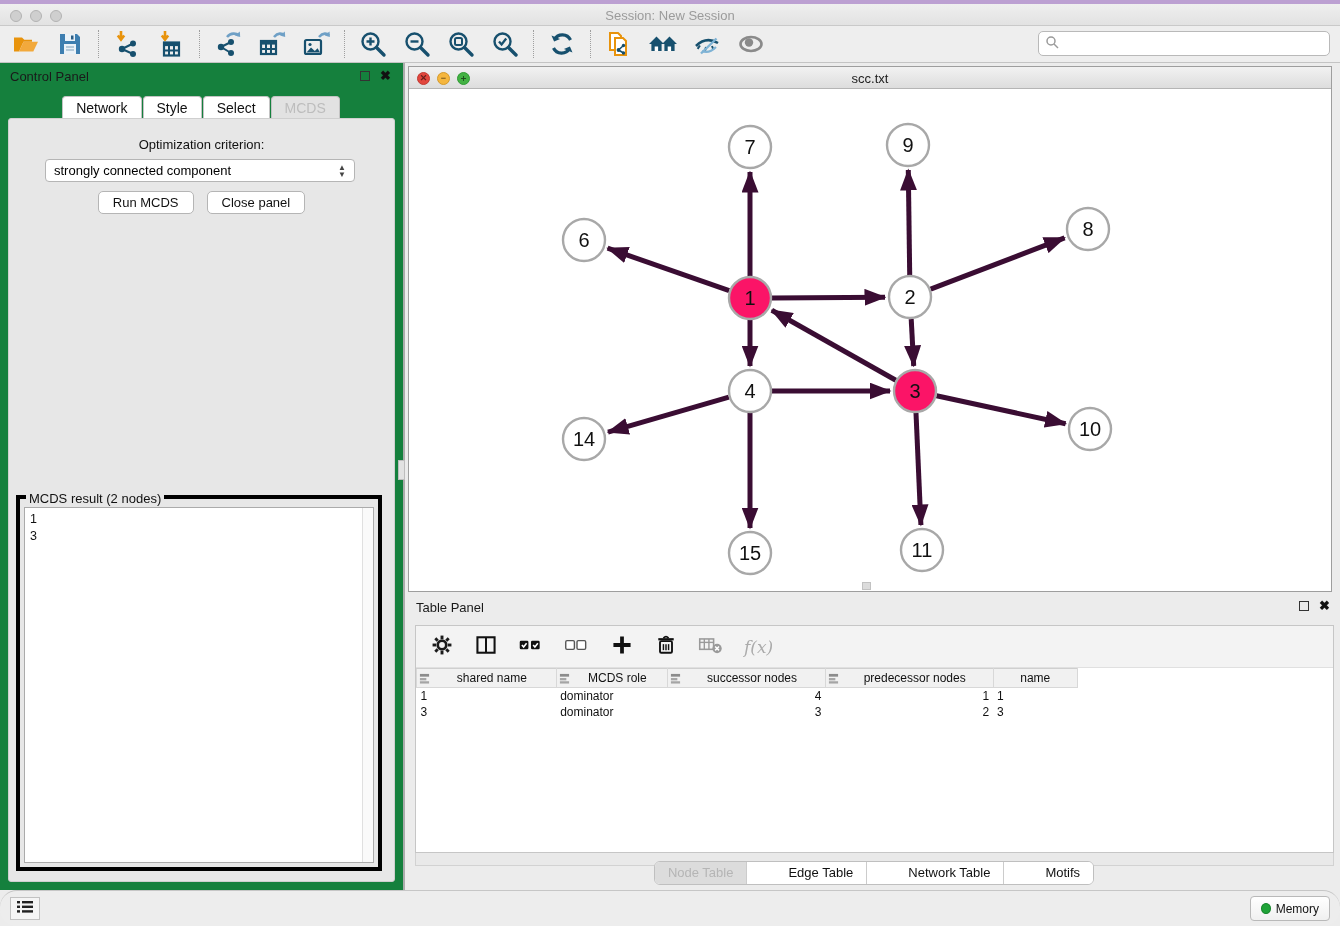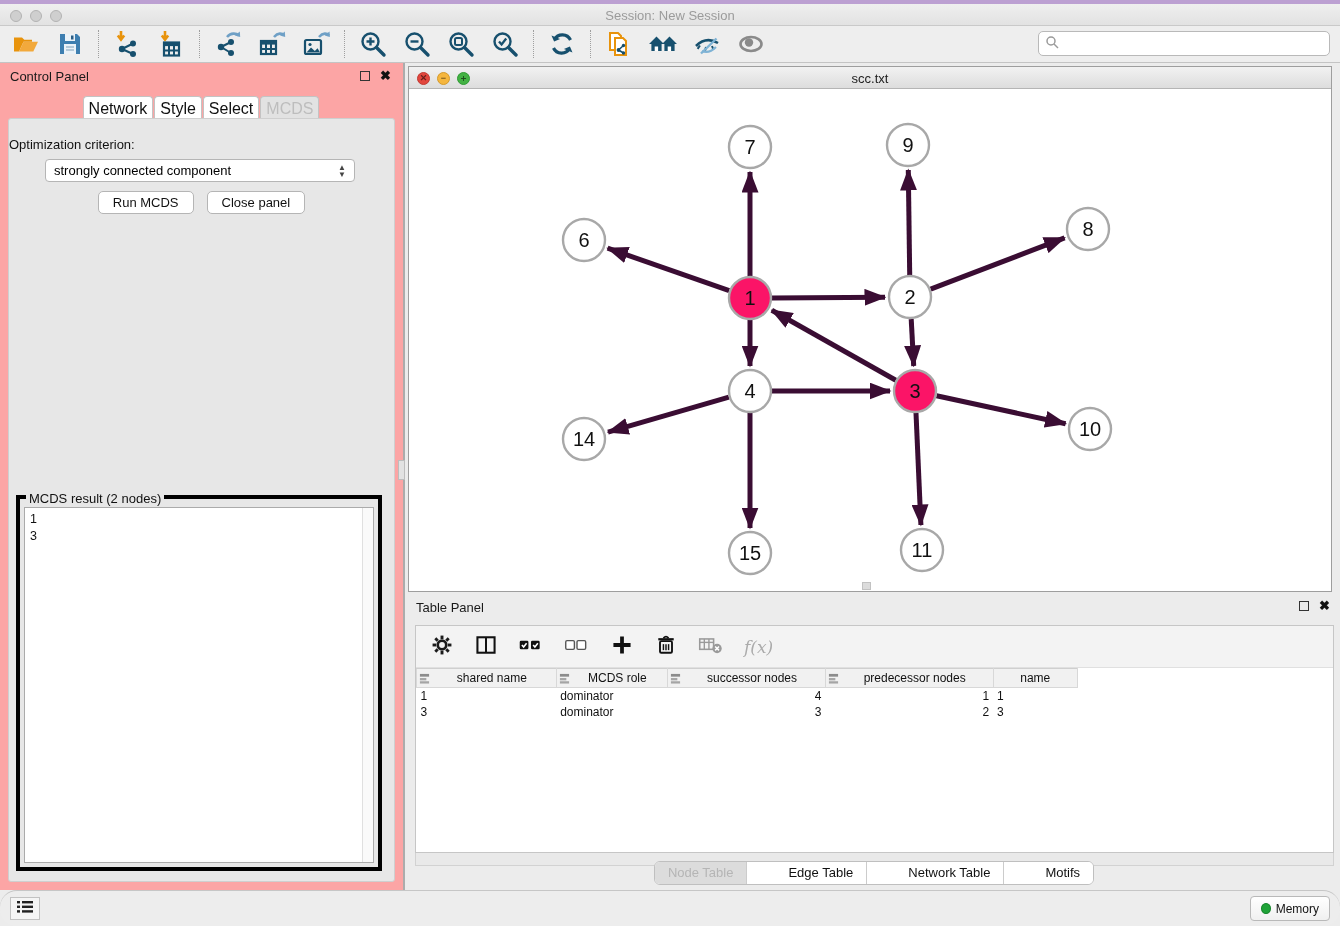--- a/index.html
+++ b/index.html
@@ -21,32 +21,32 @@
   .tb-group { display:flex; align-items:center; gap:12px; padding:0 10px; }
   .tb-sep { width:1px; height:28px; border-left:1px dotted #9F9F9F; margin:0 2px; }
   .tb-btn { width:32px; height:30px; display:flex; align-items:center; justify-content:center; }
   .tb-btn svg { display:block; }
   .search-wrap { position:absolute; right:10px; top:5px; width:292px; height:25px;
     background:#fff; border:1px solid #B9B9B9; border-radius:5px; display:flex; align-items:center; }
   .search-wrap svg { margin-left:6px; }
   .search-wrap input { border:none; outline:none; flex:1; height:20px; font-size:13px; background:transparent; padding-left:4px; }
 
   
-  .control-panel { position:absolute; left:0; top:63px; width:403px; bottom:36px; background:#fca5a5; }
+  .control-panel { position:absolute; left:0; top:63px; width:403px; bottom:36px; background:#15803d; }
   .cp-header { position:absolute; top:6px; left:10px; font-size:13px; color:#1a1a1a; }
   .panel-icons { position:absolute; top:8px; right:12px; display:flex; gap:10px; align-items:center; }
   .float-icon { width:10px; height:10px; border:1.6px solid #333; }
   .close-icon { font-size:13px; font-weight:bold; color:#111; line-height:10px; }
   .cp-tabs { position:absolute; top:33px; left:0; width:100%; display:flex; justify-content:center; }
-  .cp-tab { font-size:16px; padding:3px 5px 4px; background:#fff; border:1px solid #C3C3C3; border-bottom:none;
+  .cp-tab { font-size:14px; padding:3px 13px 4px; background:#fff; border:1px solid #C3C3C3; border-bottom:none;
     border-radius:4px 4px 0 0; margin-right:1px; color:#111; }
   .cp-tab.active { background:#E2E2E2; color:#BDBDBD; }
   .cp-body { position:absolute; left:8px; right:8px; top:55px; bottom:8px;
     background:#E7E7E7; border:1px solid #CFCFCF; border-radius:3px; }
-  .opt-label { position:absolute; top:18px; left:0; right:0; text-align:left; font-size:13px; color:#111; }
+  .opt-label { position:absolute; top:18px; left:0; right:0; text-align:center; font-size:13px; color:#111; }
   .opt-select { position:absolute; top:40px; left:36px; width:310px; height:23px; background:#fff;
     border:1px solid #B5B5B5; border-radius:4px; display:flex; align-items:center; font-size:13px; padding:0 8px; }
   .opt-select .val { flex:1; }
   .chevrons { font-size:8px; line-height:7px; color:#444; text-align:center; }
   .cp-buttons { position:absolute; top:72px; left:0; right:0; display:flex; justify-content:center; gap:13px; }
   .cp-btn { font-size:13px; background:#fff; border:1px solid #B5B5B5; border-radius:5px; padding:3px 14px; color:#111; }
   .result-box { position:absolute; left:7px; right:12px; top:376px; bottom:10px; border:4px solid #000000; background:#E7E7E7;padding-left:20px; }
   .result-legend { position:absolute; top:-8px; left:6px; background:#E7E7E7; padding:0 3px; font-size:13px; color:#111; }
   .result-area { position:absolute; left:4px; right:4px; top:8px; bottom:4px; background:#fff; border:1px solid #ABABAB; }
   .result-text { padding:3px 0 0 5px; font-size:12.5px; line-height:17px; color:#111; }

